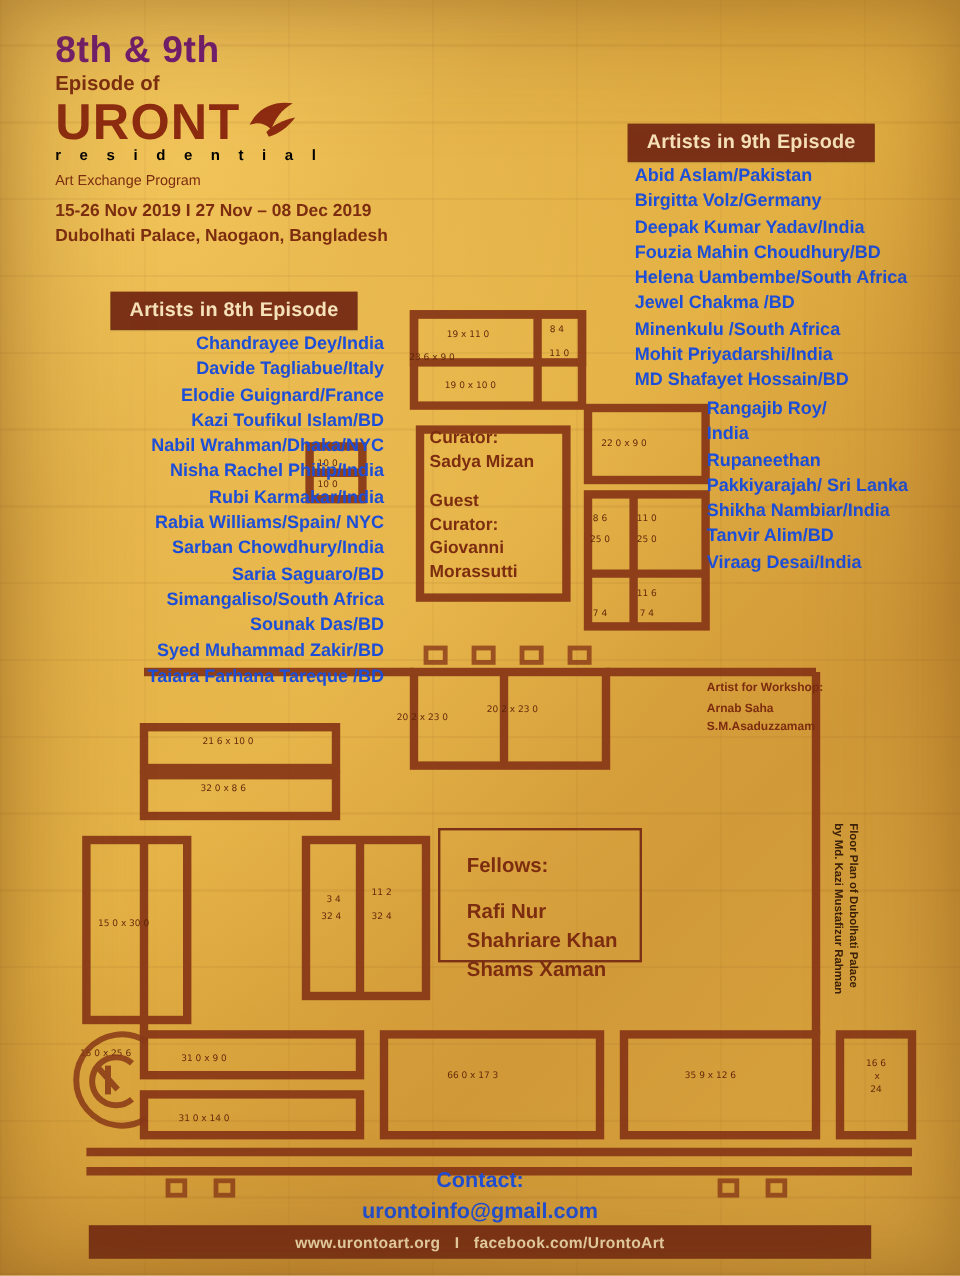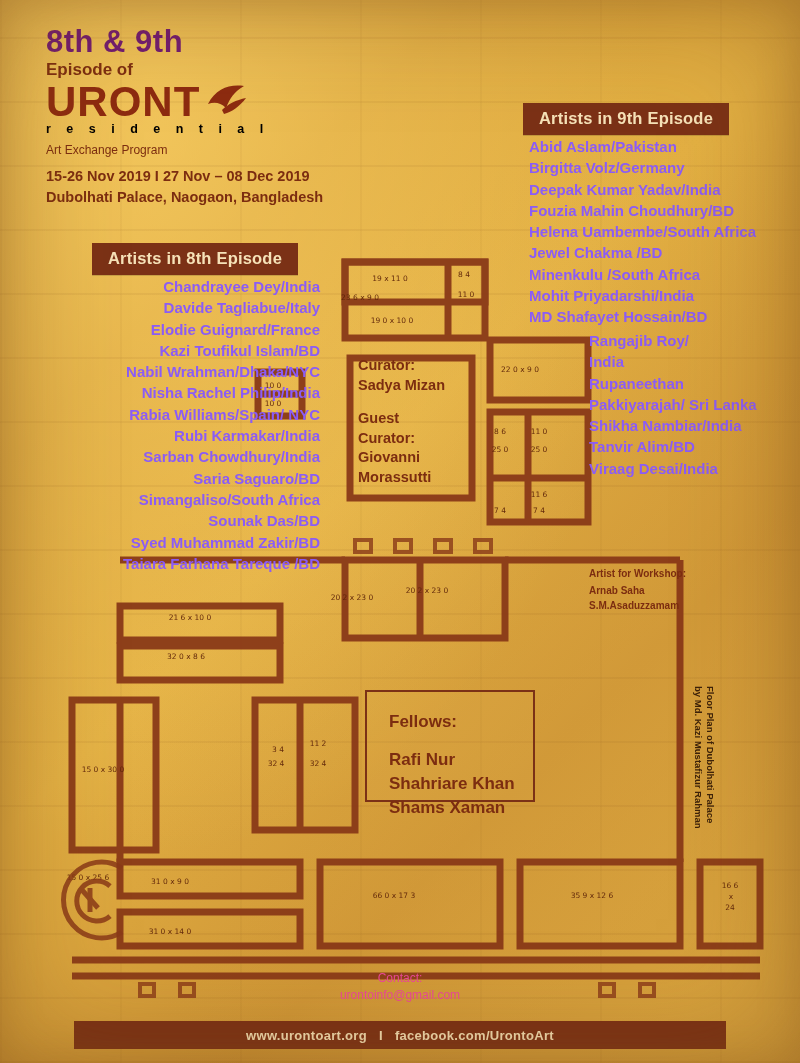--- a/index.html
+++ b/index.html
@@ -42,21 +42,21 @@
   
   .ribbon{
     position:absolute;background:#7b3116;color:#f6e2b8;font-weight:bold;
     font-size:16.5px;padding:6px 16px 7px 16px;letter-spacing:.2px;white-space:nowrap;
     box-shadow:0 1px 0 rgba(0,0,0,.15);
   }
   .ribbon.left{left:92px;top:243px;}
   .ribbon.right{left:523px;top:103px;}
 
   
-  .list{position:absolute;color:#8b5cf6;font-weight:bold;font-size:15px;line-height:1.42;}
+  .list{position:absolute;color:#1d4ed8;font-weight:bold;font-size:15px;line-height:1.42;}
   .list8{left:0;top:276px;width:320px;text-align:right;padding-right:8px;}
   .list9{left:529px;top:136px;width:260px;text-align:left;}
   .list9b{left:589px;top:330px;width:205px;text-align:left;}
   .list .nm{white-space:nowrap;}
 
   .block{position:absolute;color:#7c2d10;font-weight:bold;font-size:10px;line-height:1.5;}
   .workshop{left:589px;top:566px;}
   .workshop .hd{margin-bottom:2px;}
 
   
@@ -78,21 +78,21 @@
   
   .credit{
     position:absolute;left:716px;top:686px;width:150px;
     transform:rotate(90deg);transform-origin:0 0;
     font-size:9.5px;color:#3c2109;font-weight:bold;line-height:1.25;
   }
 
   
   .contact{
     position:absolute;left:0;right:0;top:970px;text-align:center;
-    color:#ec4899;font-weight:normal;font-size:12px;line-height:1.45;
+    color:#1d4ed8;font-weight:bold;font-size:18px;line-height:1.45;
   }
   .footer{
     position:absolute;left:74px;top:1021px;width:652px;height:28px;
     background:#7b3116;color:#f6e2b8;font-weight:bold;font-size:13px;
     display:flex;align-items:center;justify-content:center;letter-spacing:.3px;
   }
   .footer .sep{padding:0 12px;}
 </style>
 </head>
 <body>
@@ -212,22 +212,22 @@
   <div class="ribbon right">Artists in 9th Episode</div>
   <div class="ribbon left">Artists in 8th Episode</div>
 
   <div class="list list8" id="list8">
       <div class="nm">Chandrayee Dey/India</div>
       <div class="nm">Davide Tagliabue/Italy</div>
       <div class="nm">Elodie Guignard/France</div>
       <div class="nm">Kazi Toufikul Islam/BD</div>
       <div class="nm">Nabil Wrahman/Dhaka/NYC</div>
       <div class="nm">Nisha Rachel Philip/India</div>
+      <div class="nm">Rubi Karmakar/India</div>
       <div class="nm">Rabia Williams/Spain/ NYC</div>
-      <div class="nm">Rubi Karmakar/India</div>
       <div class="nm">Sarban Chowdhury/India</div>
       <div class="nm">Saria Saguaro/BD</div>
       <div class="nm">Simangaliso/South Africa</div>
       <div class="nm">Sounak Das/BD</div>
       <div class="nm">Syed Muhammad Zakir/BD</div>
       <div class="nm">Taiara Farhana Tareque /BD</div>
     </div>
   <div class="list list9" id="list9">
       <div class="nm">Abid Aslam/Pakistan</div>
       <div class="nm">Birgitta Volz/Germany</div>

